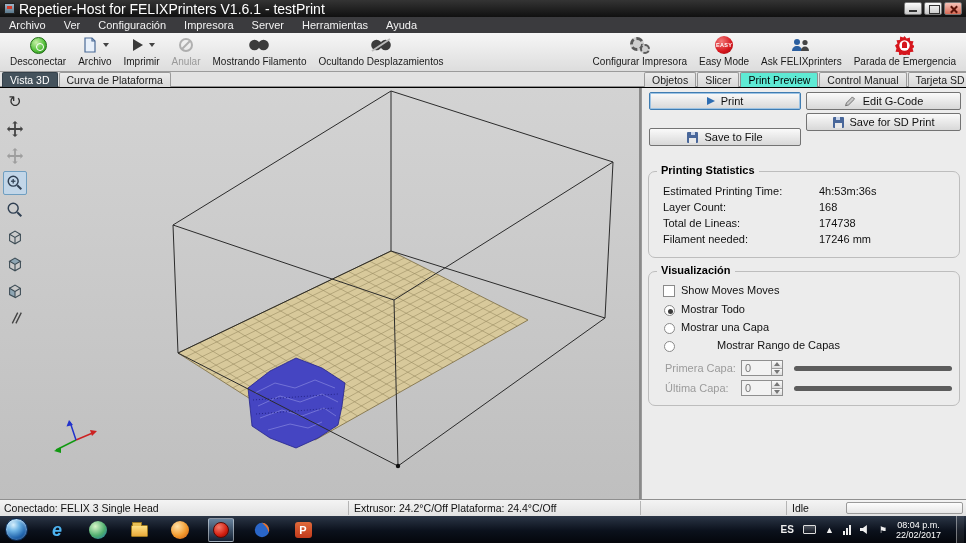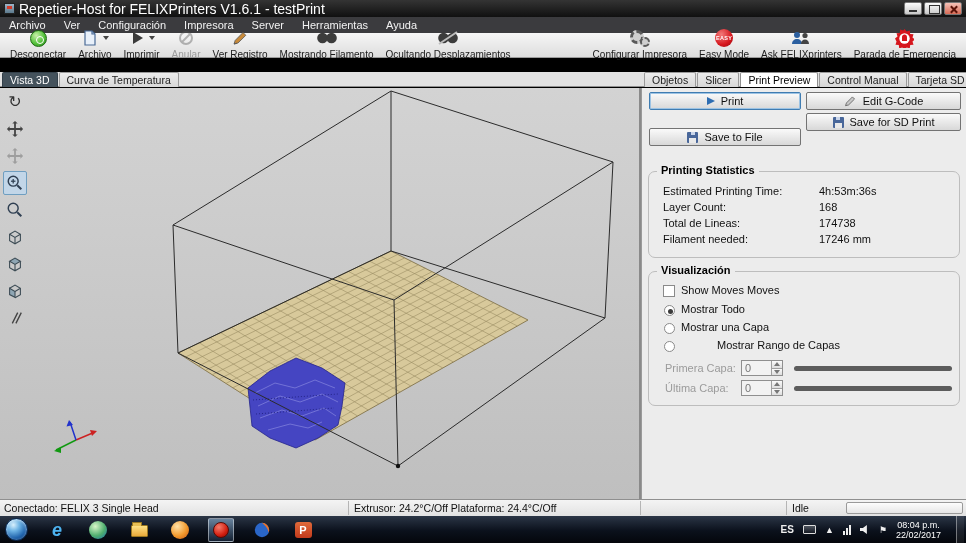--- a/index.html
+++ b/index.html
@@ -17,21 +17,21 @@
   .winbtn.max::after{content:"";position:absolute;left:4px;top:2px;width:9px;height:7px;border:1.5px solid #333;}
   .winbtn.close{background:linear-gradient(#f5c2b8,#d86a55);}
   .winbtn.close::before,.winbtn.close::after{content:"";position:absolute;left:8px;top:2px;width:2px;height:9px;background:#5a1208;}
   .winbtn.close::before{transform:rotate(45deg);}  .winbtn.close::after{transform:rotate(-45deg);}
 
   
   .menubar{position:absolute;top:17px;left:0;right:0;height:16px;background:#3b3b3e;color:#f2f2f2;display:flex;align-items:center;}
   .menuitem{padding:0 9px;line-height:16px;font-size:11px;}
 
   
-  .toolbar{position:absolute;top:33px;left:0;right:0;height:25px;background:linear-gradient(#f6f6f6,#dddddd);border-bottom:1px solid #9b9b9b;display:flex;align-items:center;padding:0 4px;}
+  .toolbar{position:absolute;top:33px;left:0;right:0;height:39px;background:linear-gradient(#f6f6f6,#dddddd);border-bottom:1px solid #9b9b9b;display:flex;align-items:center;padding:0 4px;}
   .tbgroup{display:flex;align-items:flex-start;height:37px;}
   .tbgroup.right{margin-left:auto;}
   .tbtn{display:flex;flex-direction:column;align-items:center;justify-content:flex-start;padding:2px 6px 0 6px;height:37px;border-radius:2px;}
   .tbtn .ic{height:19px;display:flex;align-items:center;justify-content:center;gap:2px;}
   .tbtn .lb{font-size:10px;color:#1a1a1a;margin-top:1px;white-space:nowrap;}
   .tbtn.disabled .lb{color:#9a9a9a;}
   .tbtn.disabled .ic{opacity:.4;}
   .drop{width:0;height:0;border-left:3.5px solid transparent;border-right:3.5px solid transparent;border-top:4px solid #444;margin-left:2px;}
   .greenorb{width:17px;height:17px;border-radius:50%;background:radial-gradient(circle at 35% 30%,#c8f0a8,#55c23c 55%,#2c8a1e);border:1px solid #1d6a12;position:relative;}
   .greenorb::after{content:"";position:absolute;left:5px;top:5px;width:6px;height:6px;border:1.5px solid #fff;border-radius:50%;}
@@ -40,21 +40,21 @@
   .gear{position:absolute;border:3px dashed #5a5a5a;border-radius:50%;background:#cfcfcf;}
   .gear.big{width:14px;height:14px;left:0;top:1px;}
   .gear.small{width:10px;height:10px;right:0;bottom:0;border-width:2.5px;}
 
   
   .tabsrow{position:absolute;top:72px;left:0;right:0;height:15px;background:#e2e2e2;border-bottom:1px solid #8f8f8f;}
   .ltabs{position:absolute;left:2px;top:0;display:flex;height:15px;}
   .rtabs{position:absolute;left:644px;top:0;display:flex;height:15px;}
   .tab{padding:0 7px;line-height:14px;font-size:10.5px;border:1px solid #9a9a9a;border-bottom:none;background:linear-gradient(#ececec,#d7d7d7);color:#222;border-radius:2px 2px 0 0;margin-right:1px;white-space:nowrap;}
   .tab.activeL{background:#44525c;color:#fff;border-color:#33404a;}
-  .tab.activeR{background:#ffffff;color:#000;position:relative;top:0;border-color:#8f8f8f;}
+  .tab.activeR{background:#5eead4;color:#000;position:relative;top:0;border-color:#8f8f8f;}
 
   
   .viewport{position:absolute;left:0;top:88px;width:639px;height:411px;background:linear-gradient(#d3d3d3,#bfbfbf);overflow:hidden;}
   .splitter{position:absolute;left:639px;top:88px;width:2px;height:411px;background:#8a8a8a;}
   .vtools{position:absolute;left:3px;top:2px;display:flex;flex-direction:column;gap:3px;z-index:3;}
   .vtool{width:24px;height:24px;display:flex;align-items:center;justify-content:center;border:1px solid transparent;border-radius:2px;color:#333;}
   .vtool.sel{background:#c2d6e8;border-color:#6f9ec0;}
   .vtool.disabled{opacity:.35;}
   .rotglyph{font-size:16px;line-height:16px;color:#333;}
   .scene{position:absolute;left:0;top:0;width:639px;height:411px;}
@@ -173,29 +173,20 @@
         <span class="ic">
           <svg width="16" height="16" viewBox="0 0 16 16">
               <circle cx="8" cy="8" r="6" fill="none" stroke="#555" stroke-width="2"></circle>
               <line x1="4" y1="12" x2="12" y2="4" stroke="#555" stroke-width="2"></line>
             </svg>
         </span>
         <span class="lb">Anular</span>
       </div>
       <div class="tbtn">
         <span class="ic">
-          <svg width="17" height="17" viewBox="0 0 17 17">
-              <path d="M2 14l1.2-3.6L11 2.5l2.8 2.8L6 13z" fill="#c88a3a" stroke="#555" stroke-width="0.8"></path>
-              <path d="M2 14l3-.8" stroke="#555" stroke-width="0.8"></path>
-            </svg>
-        </span>
-        <span class="lb">Ver Registro</span>
-      </div>
-      <div class="tbtn">
-        <span class="ic">
           <svg width="22" height="14" viewBox="0 0 22 14">
               <ellipse cx="6.5" cy="7" rx="5.3" ry="5.3" fill="#3c3c3c"></ellipse>
               <ellipse cx="15.5" cy="7" rx="5.3" ry="5.3" fill="#3c3c3c"></ellipse>
             </svg>
         </span>
         <span class="lb">Mostrando Filamento</span>
       </div>
       <div class="tbtn">
         <span class="ic">
           <svg width="22" height="14" viewBox="0 0 22 14">
@@ -244,21 +235,21 @@
             </svg>
         </span>
         <span class="lb">Parada de Emergencia</span>
       </div>
     </div>
   </div>
 
   <div class="tabsrow">
     <div class="ltabs">
       <span class="tab activeL">Vista 3D</span>
-      <span class="tab">Curva de Temperatura</span>
+      <span class="tab">Curva de Plataforma</span>
     </div>
     <div class="rtabs">
       <span class="tab">Objetos</span>
       <span class="tab">Slicer</span>
       <span class="tab activeR">Print Preview</span>
       <span class="tab">Control Manual</span>
       <span class="tab">Tarjeta SD</span>
     </div>
   </div>
 

